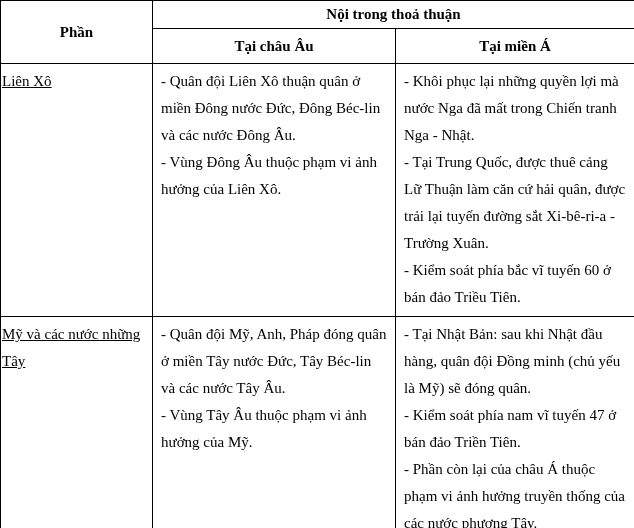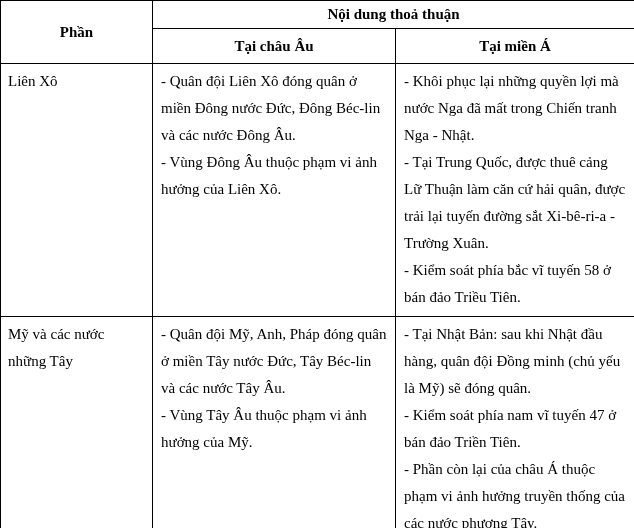--- a/index.html
+++ b/index.html
@@ -33,57 +33,58 @@
     text-align: center;
     vertical-align: middle;
     padding: 2px 4px;
     line-height: 1.35;
   }
   tr.header-row-1 { height: 28px; }
   tr.header-row-2 { height: 35px; }
   tr.body-row-1   { height: 253px; }
   tr.body-row-2   { height: 220px; }
   td.country-cell {
-    padding: 4px 6px 0 7px;
+    padding: 4px 6px 0 1px;
     line-height: 27px;
     white-space: pre-line;
+    text-decoration: underline;
   }
   td.content-cell {
     padding: 4px 8px 0 8px;
     line-height: 27px;
     white-space: pre-line;
   }
 </style>
 </head>
 <body>
 
 <table class="agreement-table">
   <colgroup>
     <col style="width:152px">
     <col style="width:243px">
     <col style="width:239px">
   </colgroup>
   <thead>
     <tr class="header-row-1">
       <th rowspan="2">Phần</th>
-      <th colspan="2">Nội dung thoả thuận</th>
+      <th colspan="2">Nội trong thoả thuận</th>
     </tr>
     <tr class="header-row-2">
       <th>Tại châu Âu</th>
       <th>Tại miền Á</th>
     </tr>
   </thead>
   <tbody>
     <tr class="body-row-1">
       <td class="country-cell">Liên Xô</td>
-      <td class="content-cell">- Quân đội Liên Xô đóng quân ở miền Đông nước Đức, Đông Béc-lin và các nước Đông Âu.
+      <td class="content-cell">- Quân đội Liên Xô thuận quân ở miền Đông nước Đức, Đông Béc-lin và các nước Đông Âu.
 - Vùng Đông Âu thuộc phạm vi ảnh hưởng của Liên Xô.</td>
       <td class="content-cell">- Khôi phục lại những quyền lợi mà nước Nga đã mất trong Chiến tranh Nga - Nhật.
 - Tại Trung Quốc, được thuê cảng Lữ Thuận làm căn cứ hải quân, được trải lại tuyến đường sắt Xi-bê-ri-a - Trường Xuân.
-- Kiểm soát phía bắc vĩ tuyến 58 ở bán đảo Triều Tiên.</td>
+- Kiểm soát phía bắc vĩ tuyến 60 ở bán đảo Triều Tiên.</td>
     </tr>
     <tr class="body-row-2">
       <td class="country-cell">Mỹ và các nước những Tây</td>
       <td class="content-cell">- Quân đội Mỹ, Anh, Pháp đóng quân ở miền Tây nước Đức, Tây Béc-lin và các nước Tây Âu.
 - Vùng Tây Âu thuộc phạm vi ảnh hưởng của Mỹ.</td>
       <td class="content-cell">- Tại Nhật Bản: sau khi Nhật đầu hàng, quân đội Đồng minh (chủ yếu là Mỹ) sẽ đóng quân.
 - Kiểm soát phía nam vĩ tuyến 47 ở bán đảo Triền Tiên.
 - Phần còn lại của châu Á thuộc phạm vi ảnh hưởng truyền thống của các nước phương Tây.</td>
     </tr>
   </tbody>

